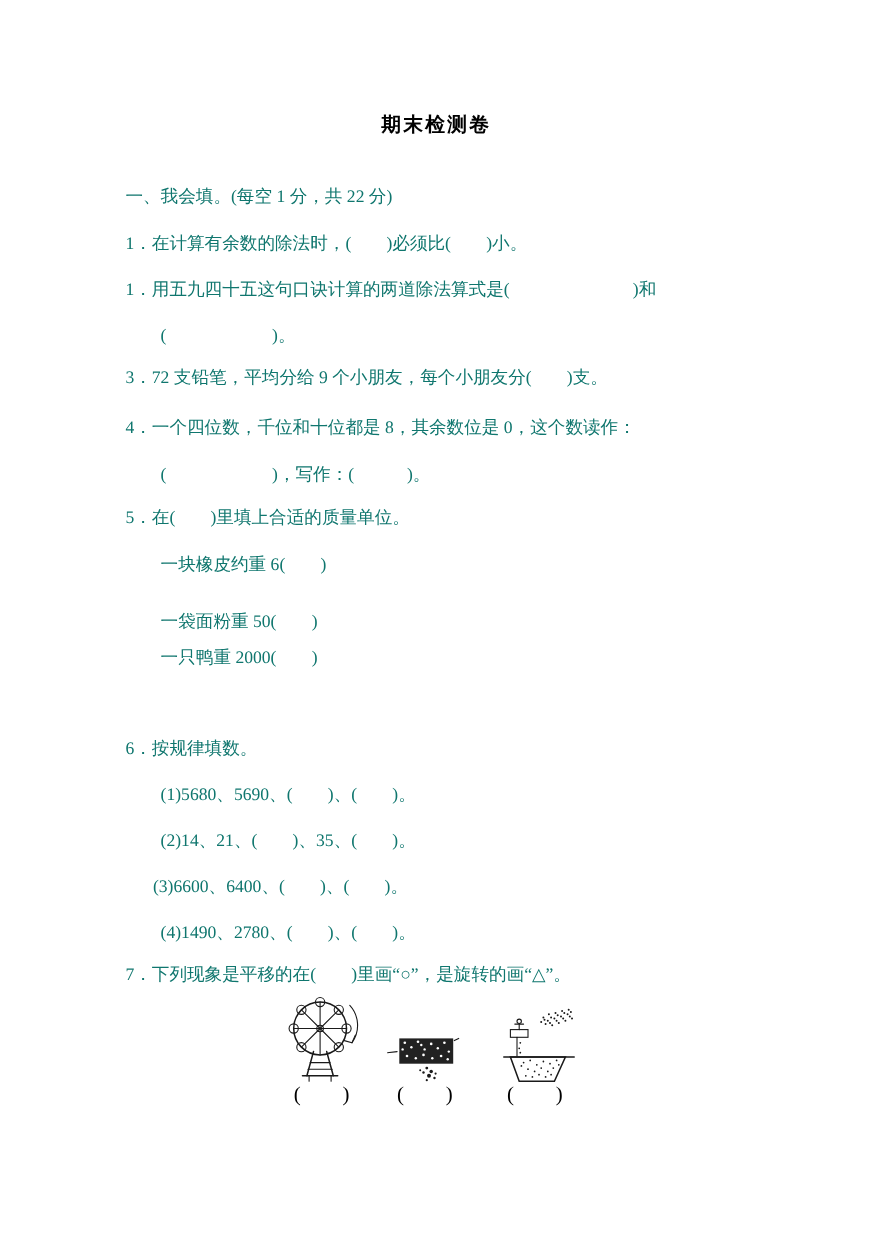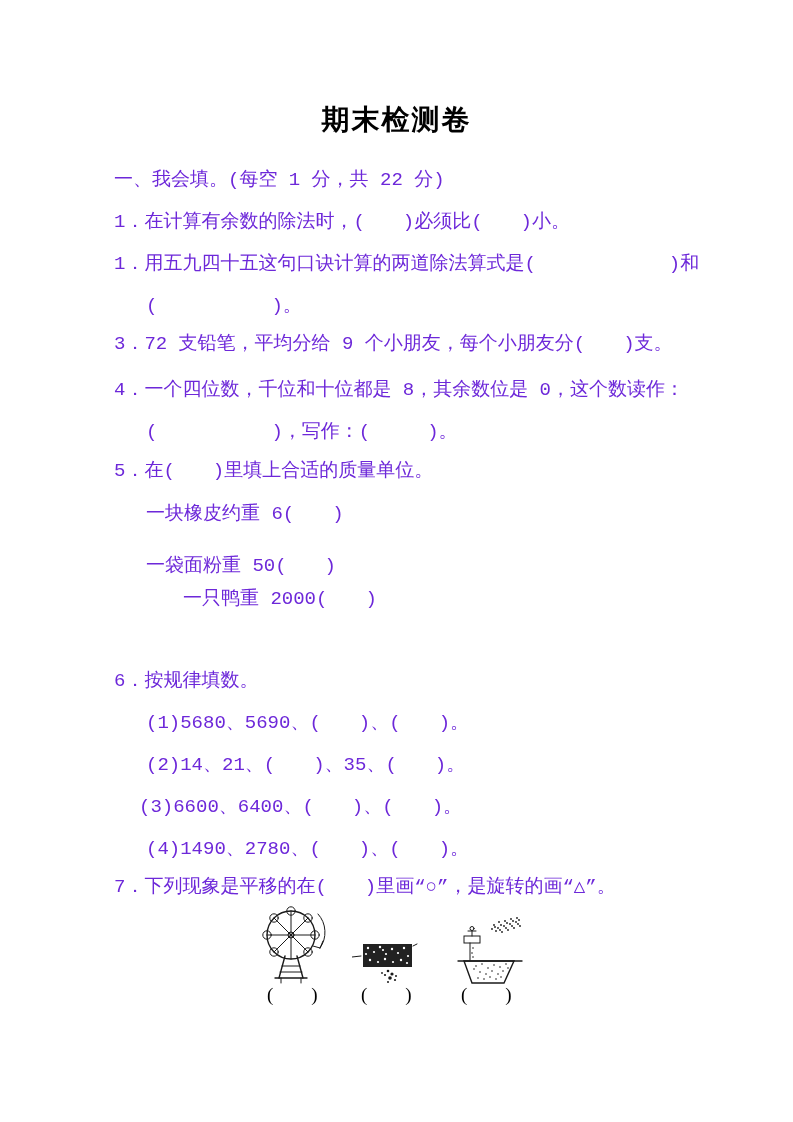--- a/index.html
+++ b/index.html
@@ -2,26 +2,26 @@
 <html><head>
 <meta charset="utf-8">
 <style>
   html,body{margin:0;padding:0;}
   body{width:793px;height:1122px;background:#e8e8e8;}
   .page{
     position:relative;width:793px;height:1122px;background:#ffffff;
     font-family:"Liberation Serif","DejaVu Serif",serif;color:#000;overflow:hidden;
   }
   .line{
-    position:absolute;font-size:19px;line-height:26px;white-space:pre;color:#6d28d9;font-family:Liberation Mono, monospace;
+    position:absolute;font-size:16px;line-height:26px;white-space:pre;color:#0f766e;
   }
   .title{
     position:absolute;left:0;top:101px;width:793px;text-align:center;
     font-family:"Liberation Sans","DejaVu Sans",sans-serif;
-    font-weight:700;font-size:28px;letter-spacing:2px;color:#000;white-space:pre;
+    font-weight:700;font-size:18px;letter-spacing:2px;color:#000;white-space:pre;
   }
   .fig{position:absolute;}
   .fig svg{display:block;}
   .fig-caption{position:absolute;font-size:19px;white-space:pre;color:#000;}
   .ink{stroke:#1a1a1a;fill:none;stroke-width:1.4;stroke-linecap:round;}
   .ink-thin{stroke:#1a1a1a;fill:none;stroke-width:1;stroke-linecap:round;}
   .dot{fill:#1a1a1a;stroke:none;}
   .wdot{fill:#ffffff;stroke:none;}
 </style>
 </head>
@@ -39,21 +39,21 @@
   <div class="line" style="left:146px;top:293px;">(　　　　　　)。</div>
 
   <div class="line" style="left:114px;top:331px;">3．72 支铅笔，平均分给 9 个小朋友，每个小朋友分(　　)支。</div>
 
   <div class="line" style="left:114px;top:377px;">4．一个四位数，千位和十位都是 8，其余数位是 0，这个数读作：</div>
   <div class="line" style="left:146px;top:419px;">(　　　　　　)，写作：(　　　)。</div>
 
   <div class="line" style="left:114px;top:458px;">5．在(　　)里填上合适的质量单位。</div>
   <div class="line" style="left:146px;top:501px;">一块橡皮约重 6(　　)</div>
   <div class="line" style="left:146px;top:553px;">一袋面粉重 50(　　)</div>
-  <div class="line" style="left:146px;top:586px;margin-left:37px;">一只鸭重 2000(　　)</div>
+  <div class="line" style="left:146px;top:586px;">一只鸭重 2000(　　)</div>
 
   <div class="line" style="left:114px;top:668px;">6．按规律填数。</div>
   <div class="line" style="left:146px;top:710px;">(1)5680、5690、(　　)、(　　)。</div>
   <div class="line" style="left:146px;top:752px;">(2)14、21、(　　)、35、(　　)。</div>
   <div class="line" style="left:139px;top:794px;">(3)6600、6400、(　　)、(　　)。</div>
   <div class="line" style="left:146px;top:836px;">(4)1490、2780、(　　)、(　　)。</div>
 
   <div class="line" style="left:114px;top:874px;">7．下列现象是平移的在(　　)里画“○”，是旋转的画“△”。</div>
 
   <div class="fig" style="left:254px;top:906px;">

